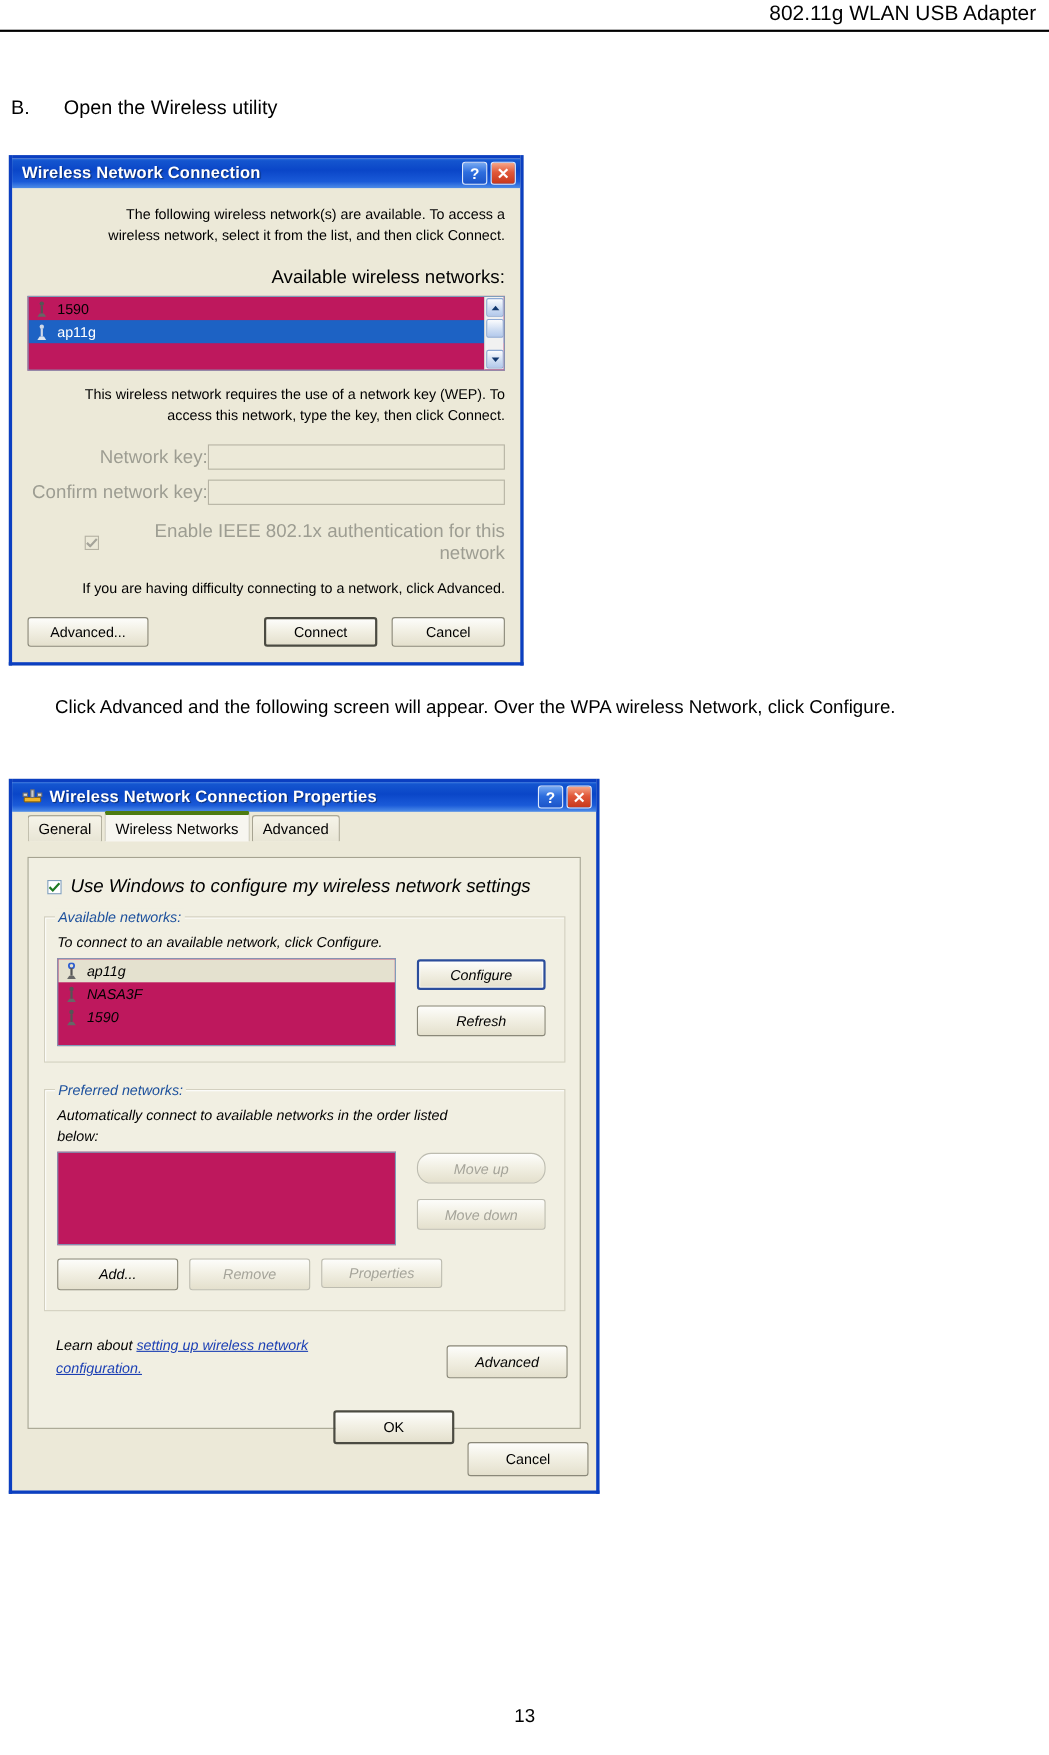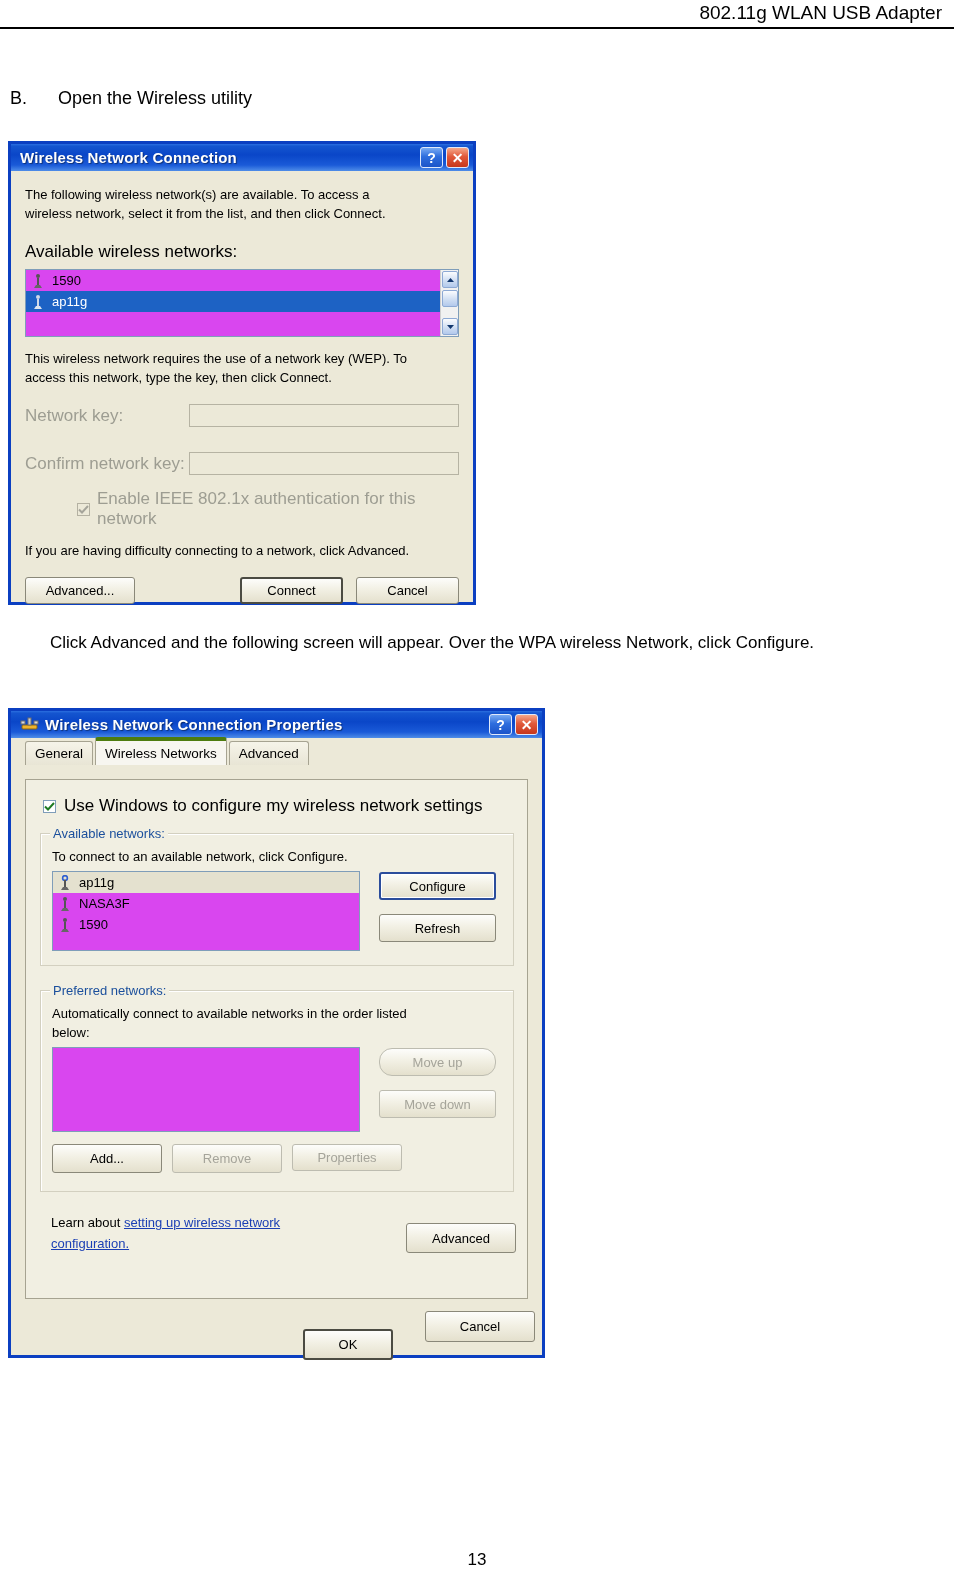--- a/index.html
+++ b/index.html
@@ -133,21 +133,21 @@
   }
 
   .xp-body { padding: 12px 12px 10px 12px; }
 
   .dlg-text { font-size: 13px; line-height: 17px; }
   .dlg-label { font-size: 17px; }
   .disabled-text { color: #9d9d92; }
 
   
   .listbox {
-    background: #d946ef;
+    background: #be185d;
     border: 1px solid #7f9db9;
     box-sizing: border-box;
     position: relative;
     overflow: hidden;
   }
   .list-row {
     display: flex;
     align-items: center;
     height: 21px;
     padding-left: 5px;
@@ -289,21 +289,21 @@
 <div class="xp-dialog" id="dlg1" style="left:8px; top:141px; width:468px; height:464px;">
 
   <div class="xp-titlebar">
     <div class="xp-title-text">Wireless Network Connection</div>
     <div class="xp-title-buttons">
       <div class="title-btn help">?</div>
       <div class="title-btn close">✕</div>
     </div>
   </div>
 
-  <div class="xp-body" style="padding:14px 14px 0 14px;">
+  <div class="xp-body" style="padding:14px 14px 0 14px;text-align:right;">
     <div class="dlg-text" style="line-height:19px;">
       <div>The following wireless network(s) are available. To access a</div>
       <div>wireless network, select it from the list, and then click Connect.</div>
     </div>
 
     <div class="dlg-label" style="margin-top:19px;">
       <span>Available wireless networks:</span>
     </div>
 
     <div class="listbox" style="margin-top:7px; height:68px;">
@@ -345,21 +345,21 @@
     <div class="dlg-text" style="margin-top:12px; line-height:19px;">
       <div>This wireless network requires the use of a network key (WEP). To</div>
       <div>access this network, type the key, then click Connect.</div>
     </div>
 
     <div style="margin-top:17px; display:flex; align-items:center;">
       <span class="dlg-label disabled-text" style="width:165px;">Network key:</span>
       <div class="textinput" style="width:272px; height:23px;"></div>
     </div>
 
-    <div style="margin-top:25px; display:flex; align-items:center;">
+    <div style="margin-top:9px; display:flex; align-items:center;">
       <span class="dlg-label disabled-text" style="width:165px;">Confirm network key:</span>
       <div class="textinput" style="width:272px; height:23px;"></div>
     </div>
 
     <div style="margin-top:14px; margin-left:52px; display:flex; align-items:center; gap:7px;">
       <span class="cbox disabled">
         <svg width="11" height="9" viewBox="0 0 11 9">
             <path d="M1 4.5 L4 7.5 L10 1" stroke="#a5a49a" stroke-width="2" fill="none"></path>
           </svg>
       </span>
@@ -401,21 +401,21 @@
       <span>General</span>
     </div>
     <div class="tab active">
       <span>Wireless Networks</span>
     </div>
     <div class="tab">
       <span>Advanced</span>
     </div>
   </div>
 
-  <div class="tabpanel" style="left:14px; top:71px; width:503px; height:520px;">
+  <div class="tabpanel" style="left:14px; top:71px; width:503px; height:520px;font-style:italic;">
 
     <div style="position:absolute; left:17px; top:16px; display:flex; align-items:center; gap:8px;">
       <span class="cbox">
         <svg width="11" height="9" viewBox="0 0 11 9">
             <path d="M1 4.5 L4 7.5 L10 1" stroke="#1f7a22" stroke-width="2" fill="none"></path>
           </svg>
       </span>
       <span class="dlg-label">Use Windows to configure my wireless network settings</span>
     </div>
 
@@ -480,17 +480,17 @@
     </div>
 
     <div class="dlg-text" style="position:absolute; left:25px; top:432px; line-height:21px; width:300px;">
       <span>Learn about </span><span class="link">setting up wireless network</span><br>
       <span class="link">configuration.</span>
     </div>
 
     <div class="btn" style="position:absolute; left:380px; top:443px; width:110px; height:30px;">Advanced</div>
   </div>
 
-  <div class="btn default" style="position:absolute; left:292px; top:621px; width:90px; height:31px;">OK</div>
+  <div class="btn default" style="position:absolute; left:292px; top:574px; width:110px; height:31px;">OK</div>
   <div class="btn" style="position:absolute; left:414px; top:603px; width:110px; height:31px;">Cancel</div>
 </div>
 
 <div class="page-number">13</div>
 
 </body></html>

